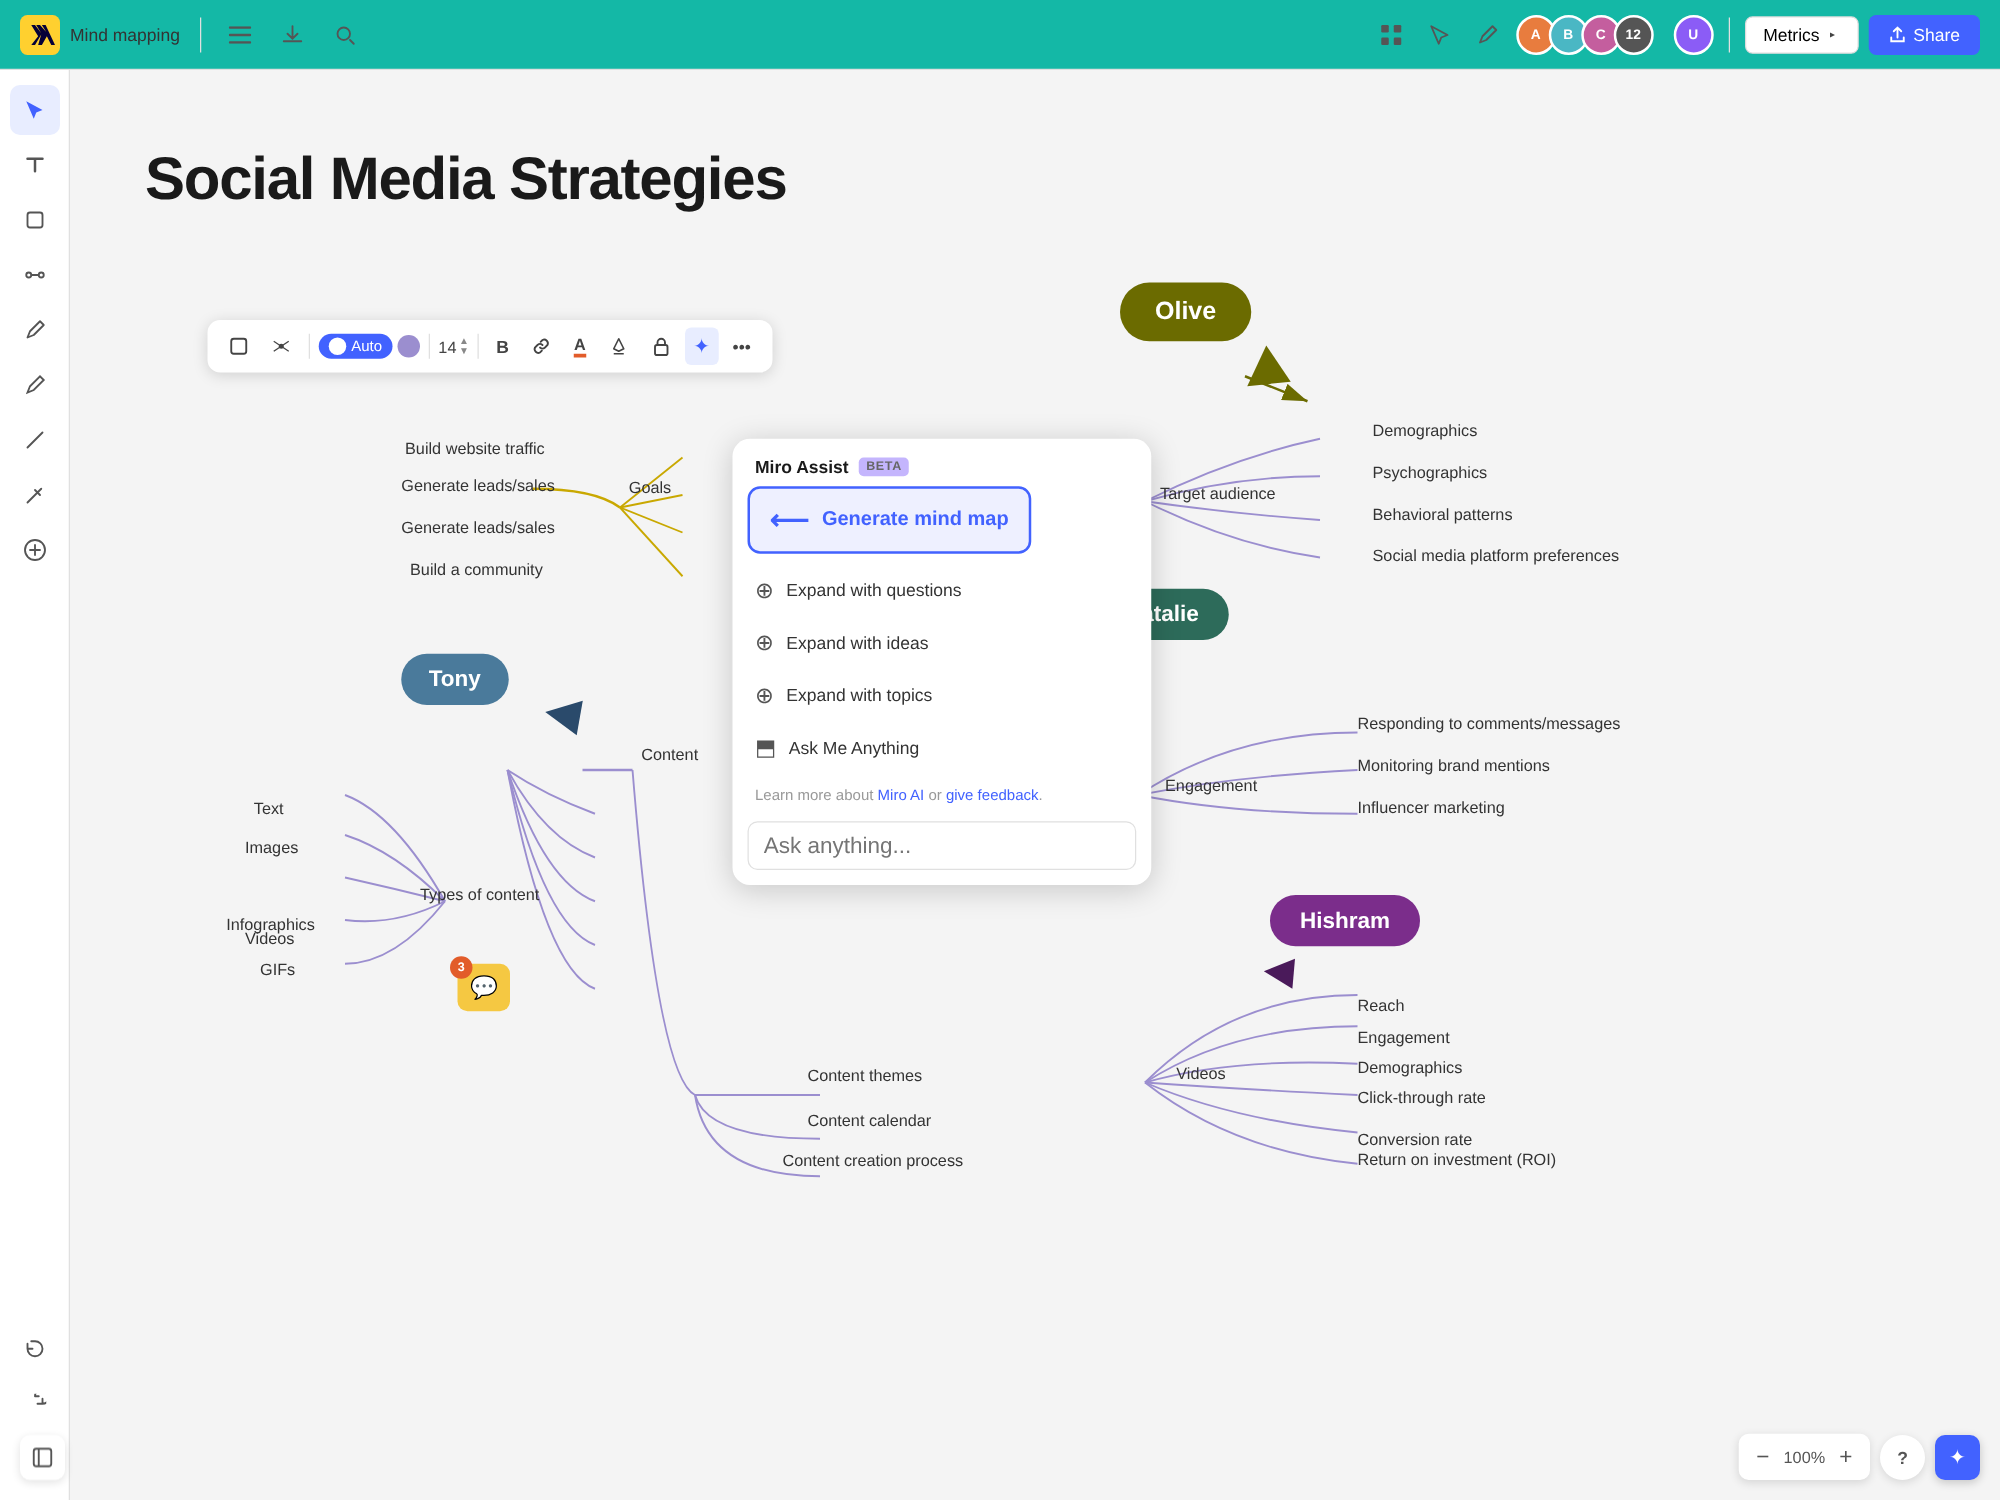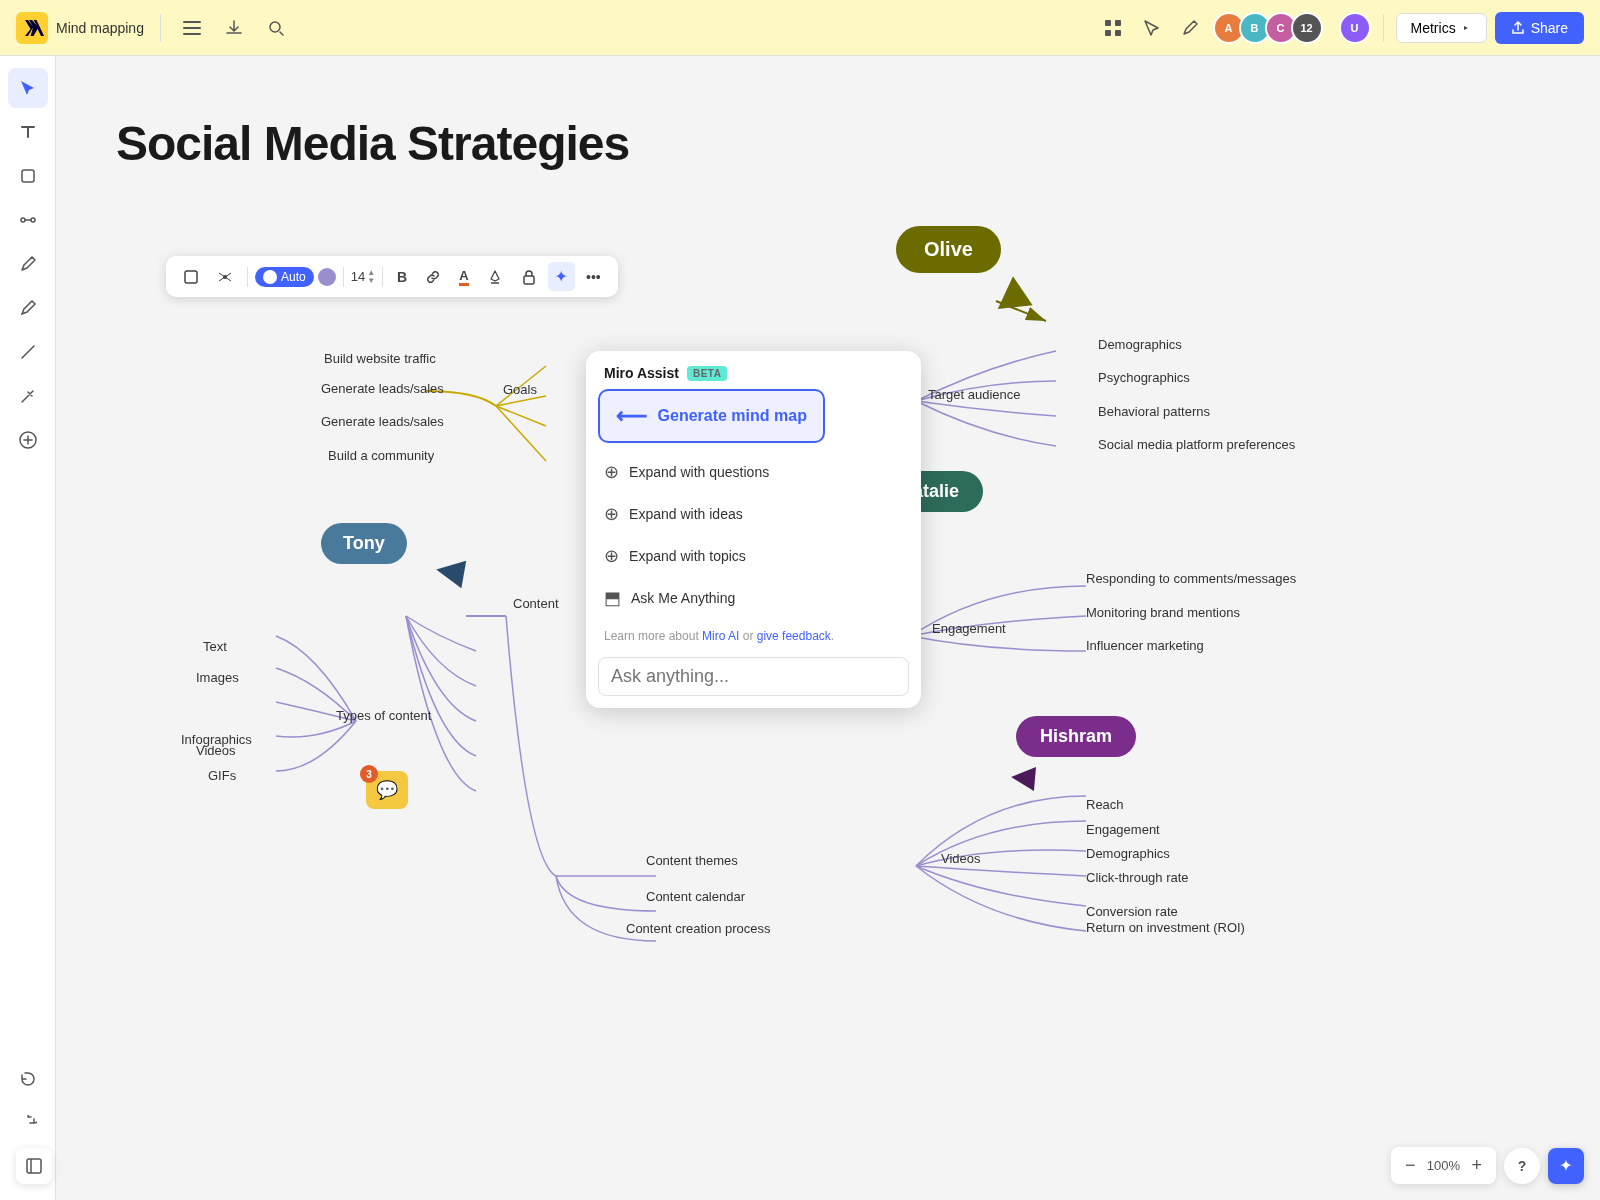--- a/index.html
+++ b/index.html
@@ -1,21 +1,21 @@
 <!DOCTYPE html>
 <html><head>
   <meta charset="utf-8">
   <style>
     * { box-sizing: border-box; margin: 0; padding: 0; }
     body { font-family: -apple-system, BlinkMacSystemFont, 'Segoe UI', sans-serif; background: #e8e8e8; overflow: hidden; width: 1600px; height: 1200px; }
 
     
     #topbar {
       position: fixed; top: 0; left: 0; right: 0; height: 56px;
-      background: #fef9c3; border-bottom: 1px solid #e0e0e0;
+      background: #14b8a6; border-bottom: 1px solid #e0e0e0;
       display: flex; align-items: center; padding: 0 16px; gap: 12px; z-index: 100;
     }
     #logo { display: flex; align-items: center; gap: 8px; }
     .logo-icon { width: 32px; height: 32px; }
     .app-name { font-size: 14px; color: #333; font-weight: 500; }
     .topbar-divider { width: 1px; height: 28px; background: #e0e0e0; margin: 0 4px; }
     .topbar-btn { background: none; border: none; cursor: pointer; padding: 6px; border-radius: 6px; display: flex; align-items: center; justify-content: center; color: #444; }
     .topbar-right { margin-left: auto; display: flex; align-items: center; gap: 8px; }
     .avatars { display: flex; align-items: center; }
     .avatar { width: 32px; height: 32px; border-radius: 50%; border: 2px solid #fff; margin-left: -6px; overflow: hidden; display: flex; align-items: center; justify-content: center; font-size: 11px; font-weight: 700; color: #fff; }
@@ -69,21 +69,21 @@
     
     .assist-panel {
       position: absolute; left: 530px; top: 295px;
       background: #fff; border-radius: 14px; box-shadow: 0 4px 24px rgba(0,0,0,0.18);
       width: 335px; z-index: 60; overflow: hidden;
     }
     .assist-header {
       display: flex; align-items: center; gap: 8px; padding: 14px 18px 8px;
     }
     .assist-title { font-size: 14px; font-weight: 600; color: #1a1a1a; }
-    .beta-badge { background: #5eead4; color: #666; font-size: 10px; font-weight: 700; padding: 2px 6px; border-radius: 4px; letter-spacing: 0.5px; }
+    .beta-badge { background: #c4b5fd; color: #666; font-size: 10px; font-weight: 700; padding: 2px 6px; border-radius: 4px; letter-spacing: 0.5px; }
     .assist-generate-btn {
       margin: 0 12px 8px; background: #eef0ff; border: 2px solid #4262ff; border-radius: 10px;
       padding: 12px 16px; cursor: pointer; display: flex; align-items: center; gap: 10px;
       color: #4262ff; font-size: 16px; font-weight: 600;
     }
     .assist-gen-icon { font-size: 22px; }
     .assist-item {
       display: flex; align-items: center; gap: 10px; padding: 10px 18px; cursor: pointer; font-size: 14px; color: #333;
     }
     .assist-item-icon { font-size: 18px; color: #555; }

